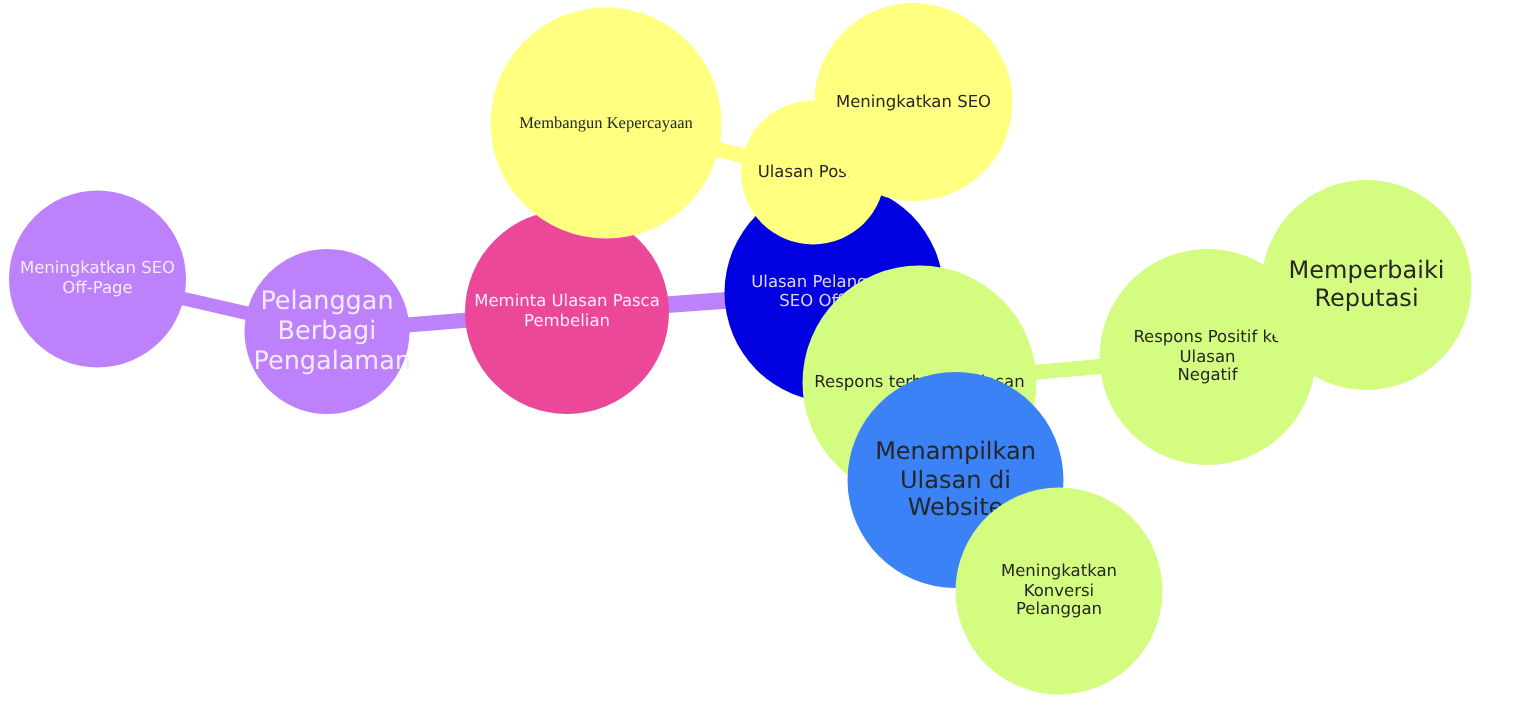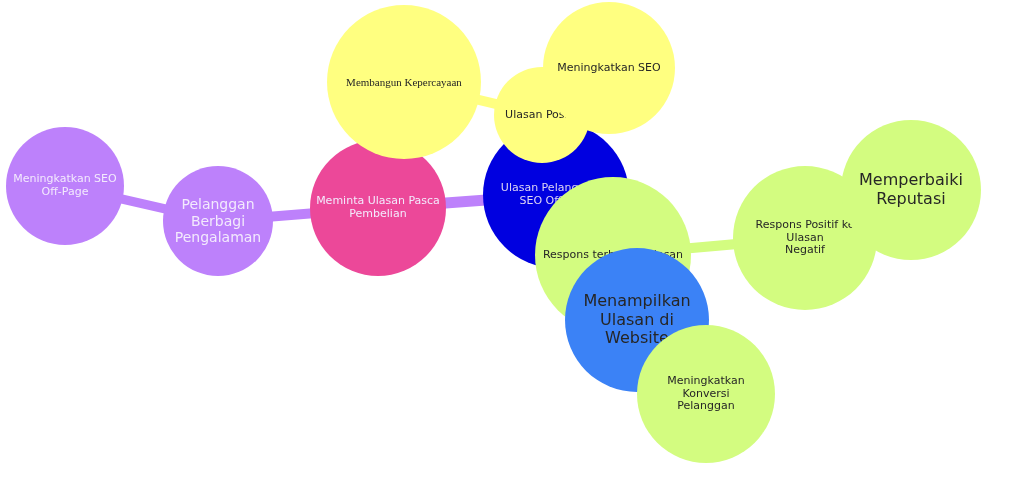--- a/index.html
+++ b/index.html
@@ -60,21 +60,21 @@
     </svg>
   <div id="node-layer">
       <div class="node" style="left: 483px; top: 122px; width: 146px; height: 146px; background: rgb(0, 0, 224); color: rgb(222, 213, 243); font-size: 11px;">
         <span class="node-label">Ulasan Pelanggan &amp;
 SEO Off-Page</span>
       </div>
       <div class="node" style="left: 6px; top: 127px; width: 118px; height: 118px; background: rgb(189, 129, 251); color: rgb(243, 234, 253); font-size: 11px;">
         <span class="node-label">Meningkatkan SEO
 Off-Page</span>
       </div>
-      <div class="node" style="left: 163px; top: 166px; width: 110px; height: 110px; background: rgb(189, 129, 251); color: rgb(243, 234, 253); font-size: 14px;">
+      <div class="node" style="left: 163px; top: 166px; width: 110px; height: 110px; background: rgb(189, 129, 251); color: rgb(243, 234, 253); font-size: 17px;">
         <span class="node-label">Pelanggan Berbagi
 Pengalaman</span>
       </div>
       <div class="node" style="left: 310px; top: 140px; width: 136px; height: 136px; background: #ec4899; color: rgb(243, 234, 253); font-size: 11px; align-items: center;">
         <span class="node-label">Meminta Ulasan Pasca
 Pembelian</span>
       </div>
       <div class="node" style="left: 327px; top: 5px; width: 154px; height: 154px; background: rgb(255, 255, 128); color: rgb(38, 38, 38); font-size: 11px; font-family: Liberation Serif, serif;">
         <span class="node-label">Membangun Kepercayaan</span>
       </div>

